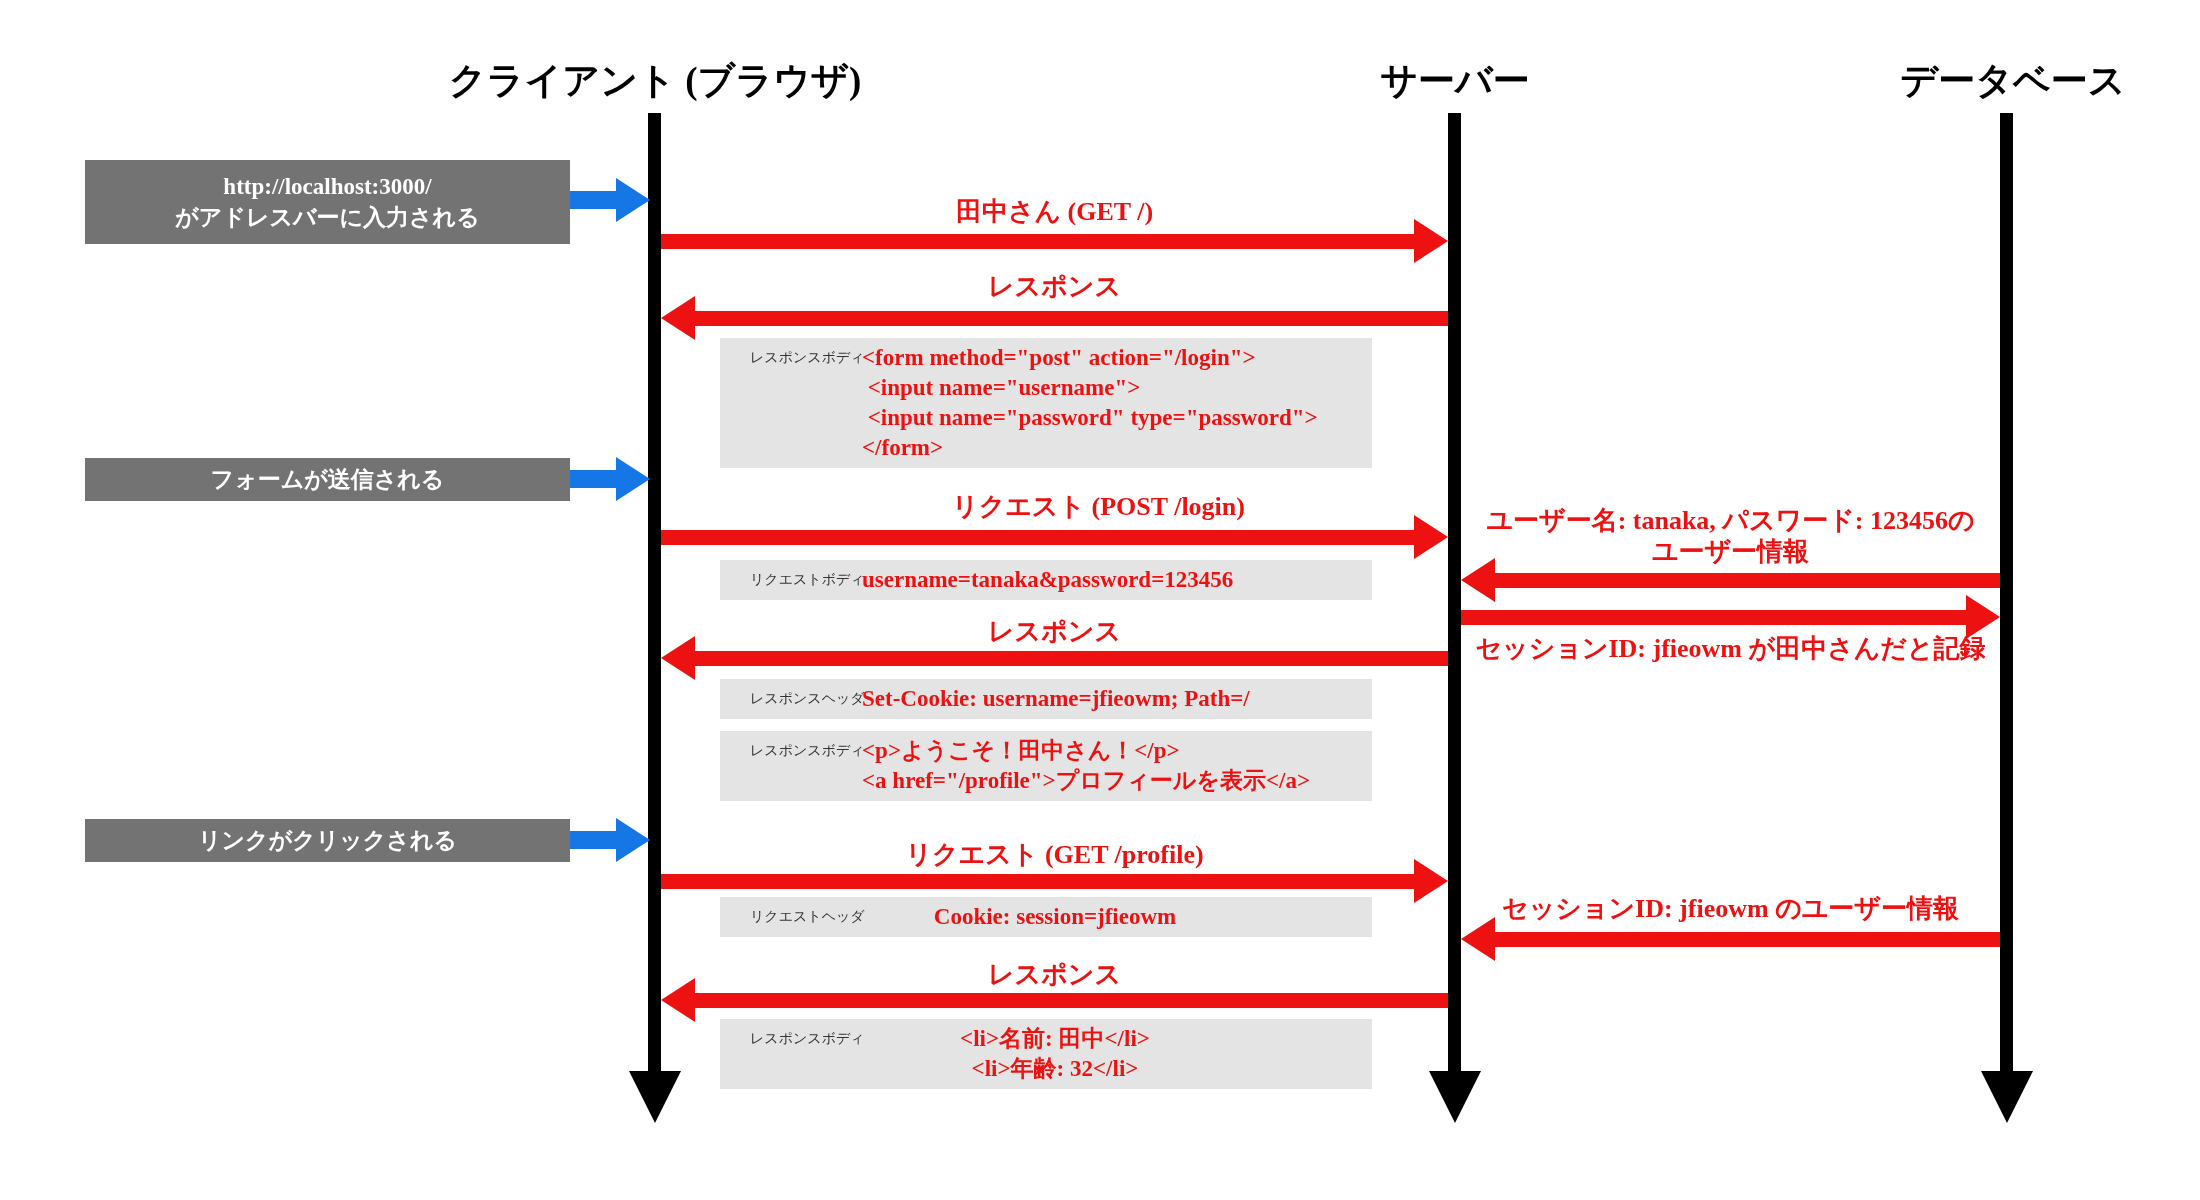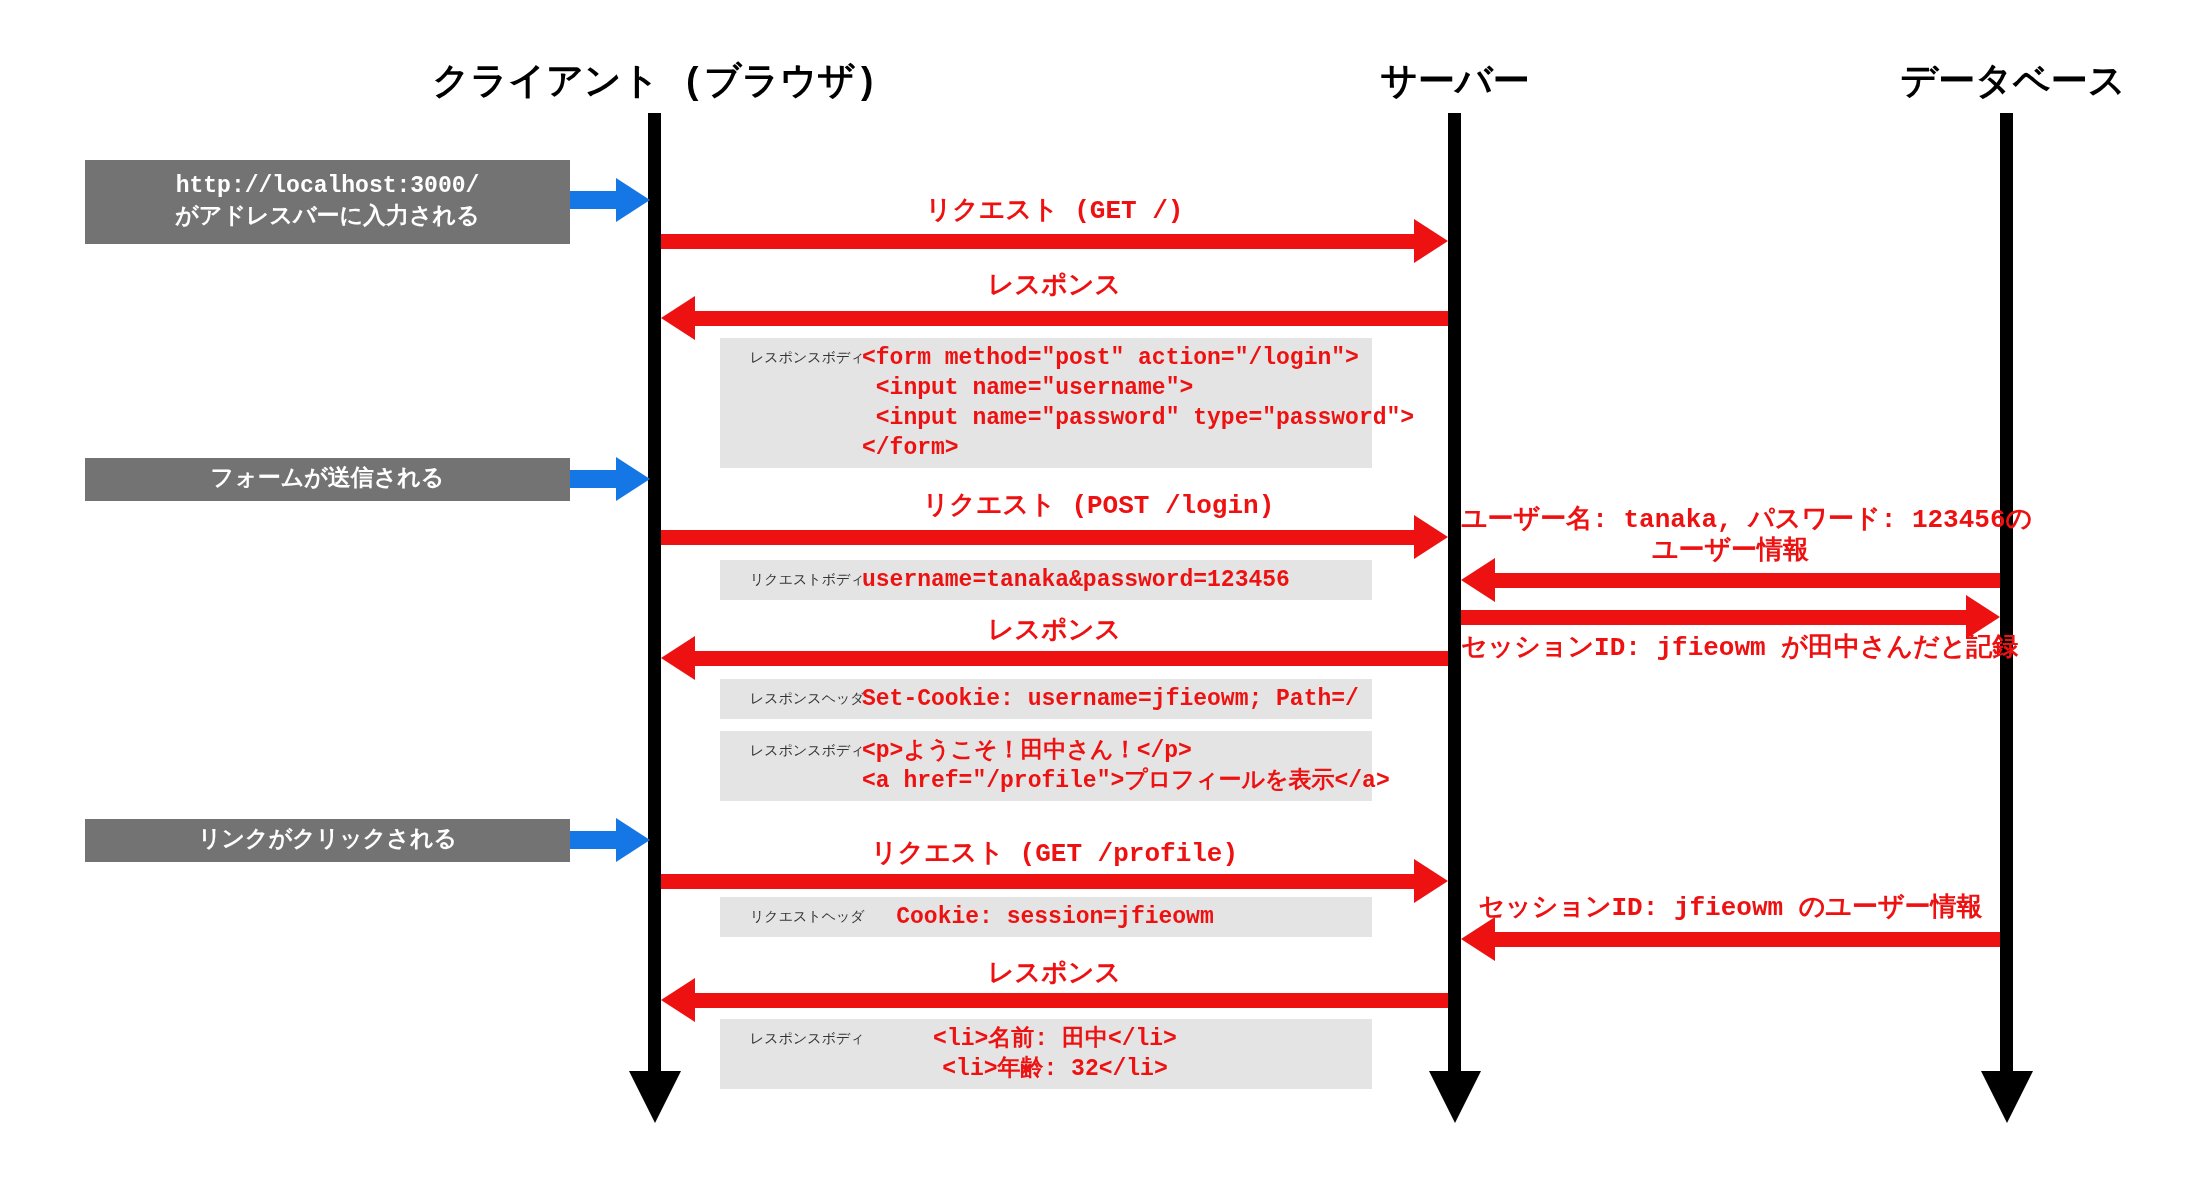--- a/index.html
+++ b/index.html
@@ -1,19 +1,19 @@
 <!DOCTYPE html>
 <html><head>
 <meta charset="utf-8">
 <style>
   html,body { margin:0; padding:0; background:#ffffff; }
   .canvas {
     position:relative; width:2200px; height:1200px; overflow:hidden;
     background:#ffffff;
-    font-family:Liberation Mono, monospace;
+    font-family:Liberation Serif, serif;
     border-radius:17px;
   }
   
   .actor-title {
     position:absolute; top:56px; width:600px; text-align:center;
     font-size:37px; font-weight:bold; color:#000; white-space:nowrap;
   }
   
   .lifeline { position:absolute; top:113px; height:960px; width:13px; background:#000; }
   .lifeline-end {
@@ -100,21 +100,21 @@
   </div>
 
   <div class="note" style="top:819px;height:43px;">
     <div class="note-line">リンクがクリックされる</div>
   </div>
   <div class="harrow blue" style="left:570px;width:80px;top:818px;">
     <div class="shaft cut-r"></div>
       <div class="head-right"></div>
   </div>
 
-  <div class="mlabel cs" style="top:196px;">リクエスト (GET /)</div>
+  <div class="mlabel cs" style="top:196px;">田中さん (GET /)</div>
   <div class="harrow" style="left:661px;width:787px;top:219px;">
     <div class="shaft cut-r"></div>
       <div class="head-right"></div>
   </div>
 
   <div class="mlabel cs" style="top:271px;">レスポンス</div>
   <div class="harrow" style="left:661px;width:787px;top:296px;">
     <div class="shaft cut-l"></div>
       <div class="head-left"></div>
   </div>

